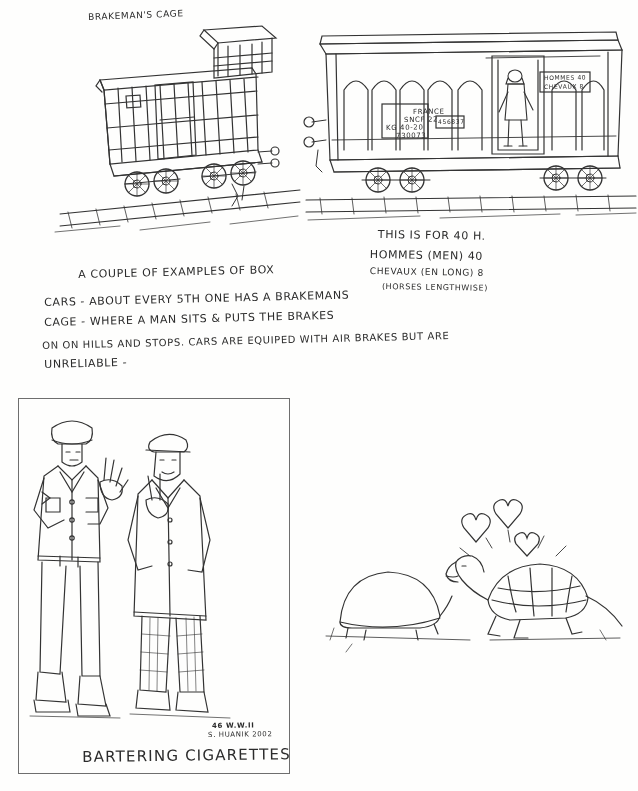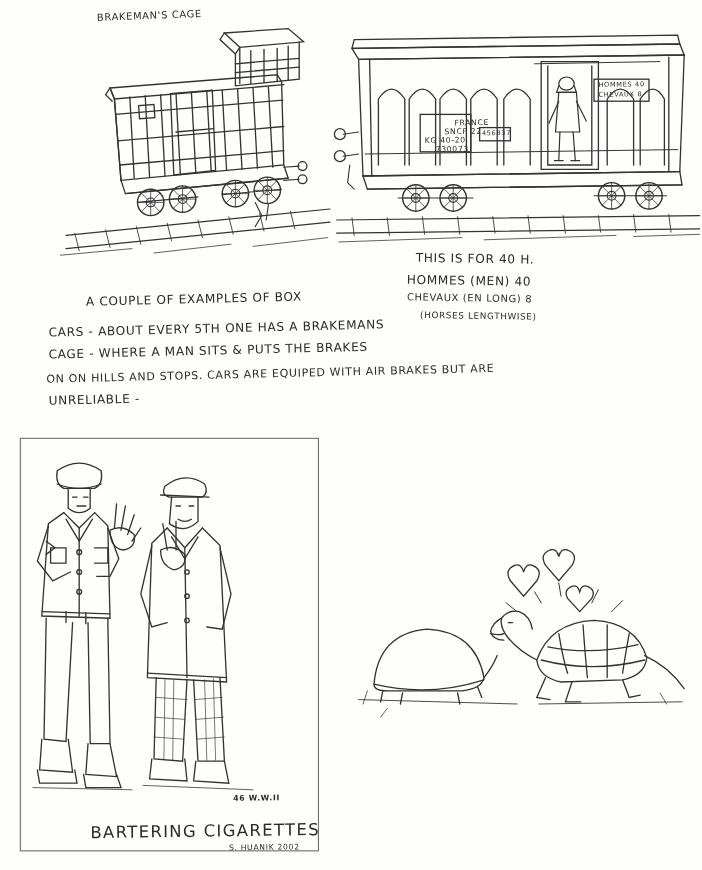--- a/index.html
+++ b/index.html
@@ -320,17 +320,17 @@
   <div class="handwriting hw-small tilt4" style="left:370px; top:266px;">CHEVAUX (EN LONG)  8</div>
   <div class="handwriting hw-small tilt4" style="left:382px; top:282px; font-size:8px;">(HORSES LENGTHWISE)</div>
 
   <div class="handwriting hw-body tilt1" style="left:78px; top:268px;">A COUPLE OF EXAMPLES OF BOX</div>
   <div class="handwriting hw-body tilt1" style="left:44px; top:296px;">CARS - ABOUT EVERY 5TH ONE HAS A BRAKEMANS</div>
   <div class="handwriting hw-body tilt1" style="left:44px; top:316px;">CAGE - WHERE A MAN SITS &amp; PUTS THE BRAKES</div>
   <div class="handwriting hw-body tilt1" style="left:42px; top:340px; font-size:10px;">ON ON HILLS AND STOPS. CARS ARE EQUIPED WITH AIR BRAKES BUT ARE</div>
   <div class="handwriting hw-body tilt1" style="left:44px; top:358px;">UNRELIABLE -</div>
 
   <div class="handwriting tilt3" style="left:212px; top:722px; font-size:7px;font-weight:bold;">46 W.W.II</div>
-  <div class="handwriting tilt3" style="left:208px; top:731px; font-size:7px;margin-top:36px;">S. HUANIK 2002</div>
+  <div class="handwriting tilt3" style="left:208px; top:731px; font-size:7px;">S. HUANIK 2002</div>
 
   <div class="handwriting hw-caption tilt3" style="left:82px; top:748px;">BARTERING CIGARETTES</div>
 
 </div>
 
 </body></html>

